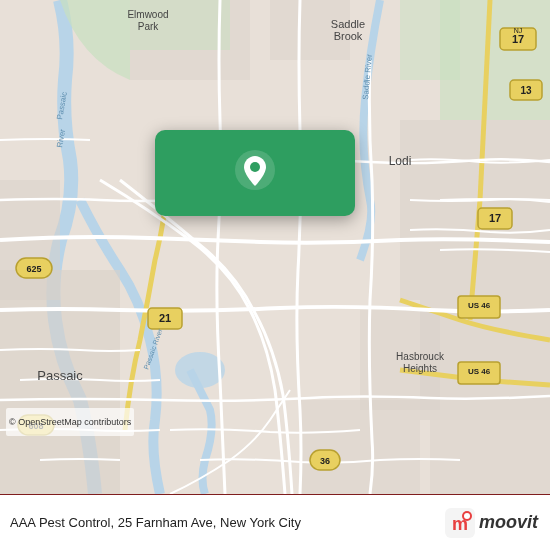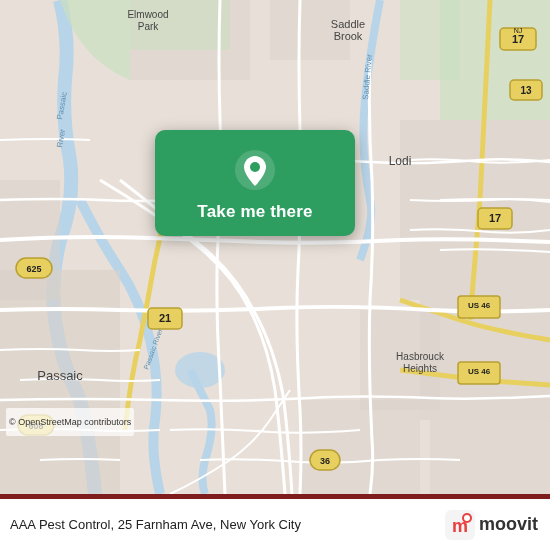--- a/index.html
+++ b/index.html
@@ -56,21 +56,21 @@
       font-weight: 600;
       text-align: center;
       letter-spacing: 0.01em;
     }
 
     
     #footer-bar {
       width: 550px;
       height: 56px;
       background: #fff;
-      border-top: 5px solid #7f1d1d;
+      border-top: 1px solid #7f1d1d;
       display: flex;
       align-items: center;
       justify-content: space-between;
       padding: 0 12px 0 10px;
     }
 
     #footer-text {
       font-size: 13px;
       color: #222;
       flex: 1;
@@ -84,20 +84,21 @@
 
     #moovit-icon {
       width: 30px;
       height: 30px;
     }
 
     #moovit-wordmark {
       font-size: 18px;
       font-weight: 700;
       color: #333;
+      font-style: italic;
     }
 
     #osm-attribution {
       position: absolute;
       bottom: 58px;
       left: 6px;
       font-size: 9px;
       color: #333;
       background: rgba(255,255,255,0.7);
       padding: 9px 3px;
@@ -233,21 +234,20 @@
     <text x="368" y="100" font-size="8" fill="#6090b0" transform="rotate(-85,368,100)">Saddle River</text>
   </svg>
 
   <div id="popup-card">
 
     <svg id="popup-pin" viewBox="0 0 44 44" xmlns="http://www.w3.org/2000/svg">
       <circle cx="22" cy="22" r="20" fill="rgba(255,255,255,0.15)"></circle>
       <path d="M 22 8 C 16 8 11 13 11 19 C 11 27 22 38 22 38 C 22 38 33 27 33 19 C 33 13 28 8 22 8 Z" fill="#fff"></path>
       <circle cx="22" cy="19" r="5" fill="#2e9e60"></circle>
     </svg>
-    <span id="popup-label">Take me there</span>
   </div>
 
   <div id="osm-attribution">
     <span>© OpenStreetMap contributors</span>
   </div>
 </div>
 
 <div id="footer-bar">
   <span id="footer-text">AAA Pest Control, 25 Farnham Ave, New York City</span>
   <div id="moovit-logo">

